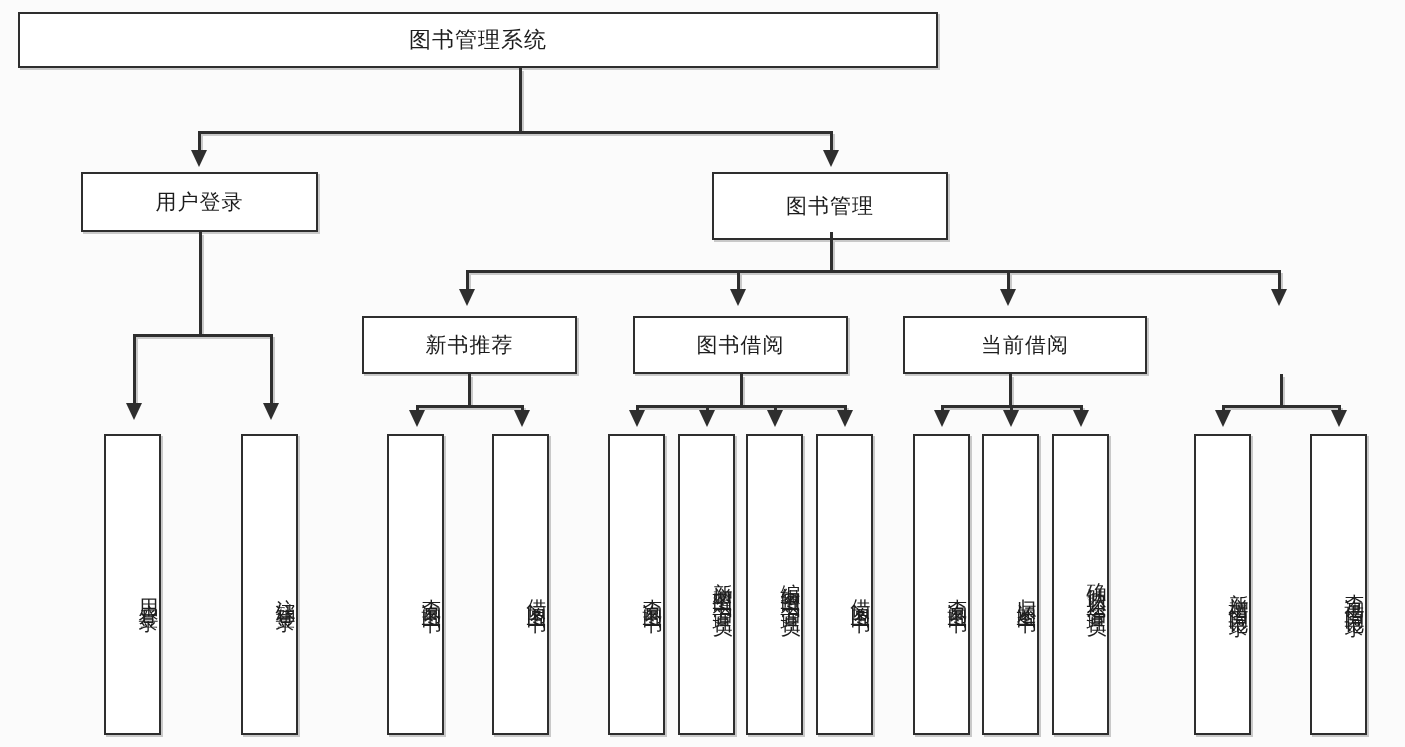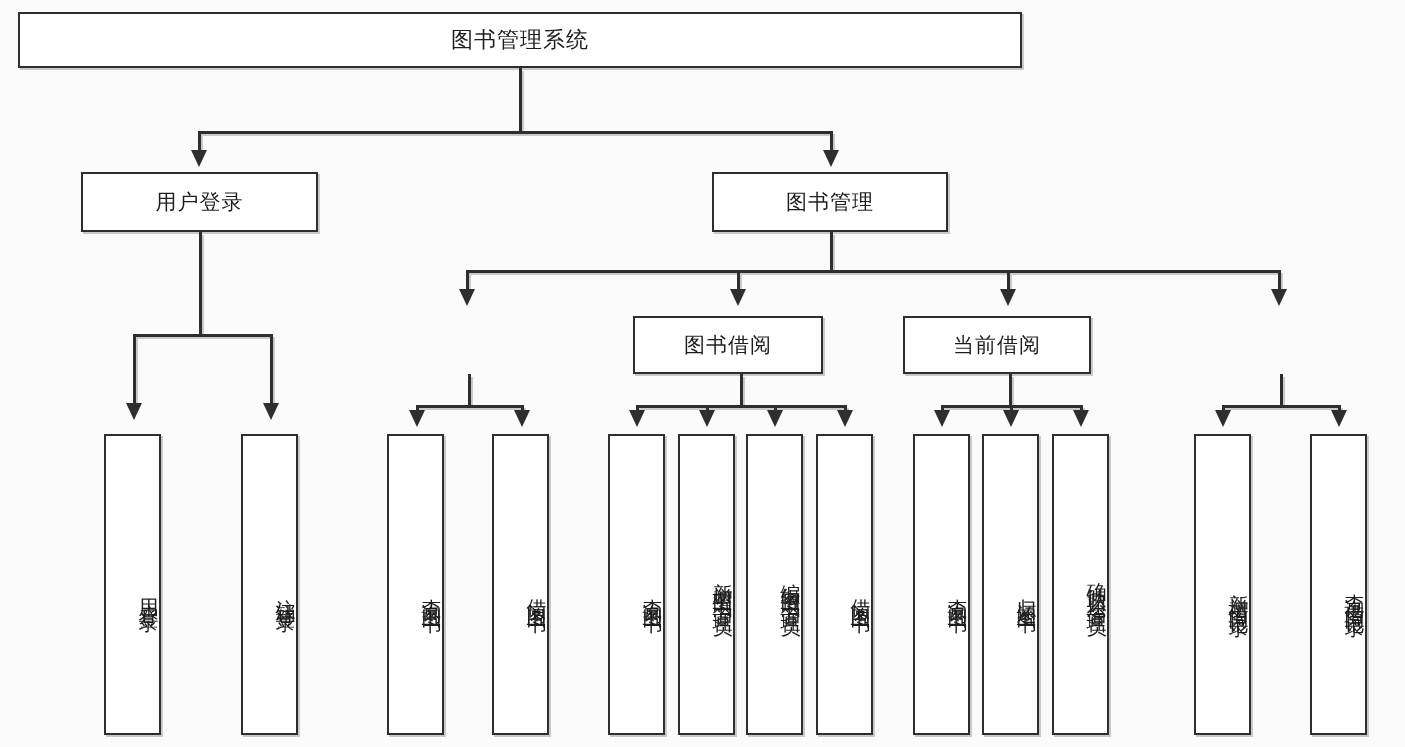--- a/index.html
+++ b/index.html
@@ -67,55 +67,56 @@
     color:#b9b9b9;
     white-space:nowrap;
     letter-spacing:0px;
   }
 </style>
 </head>
 <body>
 
 <div id="stage">
 
-  <div class="node h root" style="left:18px;top:12px;width:1004px;height:56px;">图书管理系统</div>
+  <div class="node h root" style="left:18px;top:12px;width:920px;height:56px;">图书管理系统</div>
 
   <div class="ln v" style="left:519px;top:68px;height:64px;"></div>
 
   <div class="ln h" style="left:198px;top:131px;width:634px;"></div>
 
   <div class="ln v" style="left:198px;top:131px;height:22px;"></div>
   <div class="arrow" style="left:191px;top:150px;"></div>
   <div class="ln v" style="left:830px;top:131px;height:22px;"></div>
   <div class="arrow" style="left:823px;top:150px;"></div>
 
   <div class="node h" style="left:81px;top:172px;width:237px;height:60px;">用户登录</div>
 
-  <div class="node h" style="left:712px;top:172px;width:236px;height:60px;">图书管理</div>
+  <div class="node h" style="left:712px;top:172px;width:236px;height:68px;">图书管理</div>
 
   <div class="ln v" style="left:199px;top:232px;height:104px;"></div>
   <div class="ln h" style="left:133px;top:334px;width:137px;"></div>
   <div class="ln v" style="left:133px;top:334px;height:72px;"></div>
   <div class="arrow" style="left:126px;top:403px;"></div>
   <div class="ln v" style="left:270px;top:334px;height:72px;"></div>
   <div class="arrow" style="left:263px;top:403px;"></div>
 
   <div class="ln v" style="left:830px;top:232px;height:40px;"></div>
   <div class="ln h" style="left:466px;top:270px;width:812px;"></div>
   <div class="ln v" style="left:466px;top:270px;height:22px;"></div>
   <div class="arrow" style="left:459px;top:289px;"></div>
   <div class="ln v" style="left:737px;top:270px;height:22px;"></div>
   <div class="arrow" style="left:730px;top:289px;"></div>
   <div class="ln v" style="left:1007px;top:270px;height:22px;"></div>
   <div class="arrow" style="left:1000px;top:289px;"></div>
   <div class="ln v" style="left:1278px;top:270px;height:22px;"></div>
   <div class="arrow" style="left:1271px;top:289px;"></div>
 
-  <div class="node h" style="left:633px;top:316px;width:190px;height:58px;">图书借阅</div>
-  <div class="node h" style="left:903px;top:316px;width:188px;height:58px;">当前借阅</div>
+  <div class="node h" style="left:362px;top:316px;width:215px;height:58px;">新书推荐</div>
+  <div class="node h" style="left:633px;top:316px;width:215px;height:58px;">图书借阅</div>
+  <div class="node h" style="left:903px;top:316px;width:244px;height:58px;">当前借阅</div>
 
   <div class="ln v" style="left:468px;top:374px;height:32px;"></div>
   <div class="ln h" style="left:416px;top:405px;width:105px;"></div>
   <div class="ln v" style="left:416px;top:405px;height:8px;"></div>
   <div class="arrow" style="left:409px;top:410px;"></div>
   <div class="ln v" style="left:521px;top:405px;height:8px;"></div>
   <div class="arrow" style="left:514px;top:410px;"></div>
 
   <div class="ln v" style="left:740px;top:374px;height:32px;"></div>
   <div class="ln h" style="left:636px;top:405px;width:208px;"></div>

